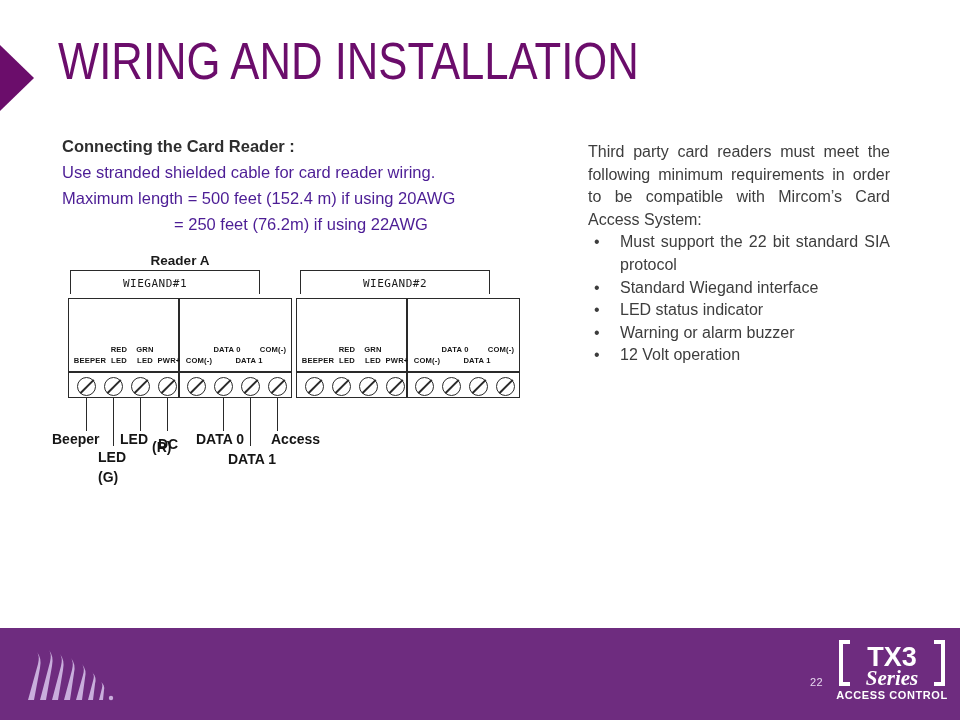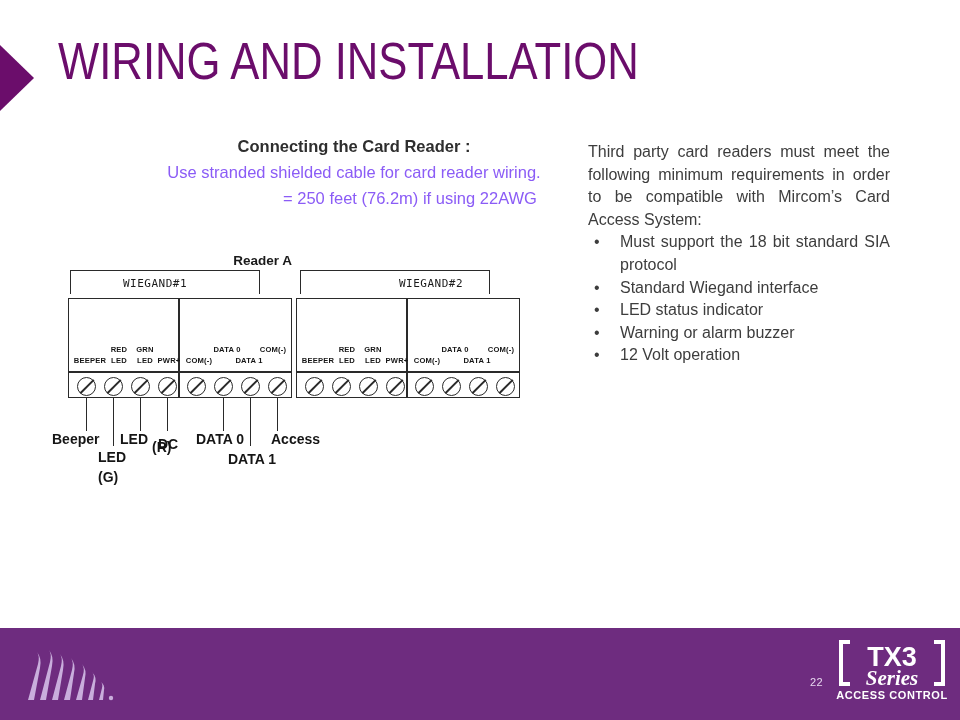--- a/index.html
+++ b/index.html
@@ -22,23 +22,23 @@
     font-weight:400;
     color:#6B0D6B;
     letter-spacing:0px;
     transform:scaleX(0.84);
     transform-origin:left top;
     white-space:nowrap;
     font-family:"Liberation Sans Narrow","Liberation Sans",sans-serif;
   }
 
   
-  .lead{position:absolute;left:74px;top:133px;width:560px;color:#3b3b3b;text-align:center;}
+  .lead{position:absolute;left:62px;top:133px;width:560px;color:#3b3b3b;}
   .lead .l-bold{font-weight:bold;font-size:16.5px;line-height:26px;color:#2e2e2e;}
-  .lead .l-reg{font-size:16.5px;line-height:26px;color:#8b5cf6;}
+  .lead .l-reg{font-size:16.5px;line-height:26px;color:#4c1d95;}
   .lead .l-indent{padding-left:112px;}
 
   
   .right{position:absolute;left:588px;top:141px;width:302px;color:#3b3b3b;}
   .right .para{
     font-size:16px;line-height:22.6px;
     text-align:justify;text-align-last:left;
     color:#3d3d3d;
   }
   .right ul{list-style:none;margin:0;padding:0;}
@@ -49,21 +49,21 @@
   }
   .right li .bullet{
     position:absolute;left:6px;top:0;
     text-align-last:left;
   }
 
   
   .diagram{position:absolute;left:68px;top:253px;width:455px;height:245px;}
   .rdr-title{
     position:absolute;font-weight:bold;font-size:13.5px;color:#1a1a1a;
-    text-align:right;top:0;
+    text-align:center;top:0;
   }
   .wieg-box{
     position:absolute;top:17px;height:24px;
     border:1.6px solid #2a2a2a;border-top:1.6px solid #2a2a2a;
     box-sizing:border-box;
   }
   .wieg-lbl{
     position:absolute;top:21px;height:20px;line-height:20px;
     font-family:"DejaVu Sans Mono","Liberation Mono",monospace;
     font-size:11px;letter-spacing:.5px;color:#1a1a1a;text-align:center;
@@ -108,42 +108,43 @@
 
   <svg class="wedge" viewBox="0 0 34 66">
     <polygon points="0,0 34,33 0,66" fill="#6B0D6B"></polygon>
   </svg>
 
   <div class="title">WIRING AND INSTALLATION</div>
 
   <div class="lead">
     <div class="l-bold">Connecting the Card Reader :</div>
     <div class="l-reg">Use stranded shielded cable for card reader wiring.</div>
+    <div class="l-reg">Maximum length = 500 feet (152.4 m) if using 20AWG</div>
     <div class="l-reg l-indent">= 250 feet (76.2m) if using 22AWG</div>
   </div>
 
   <div class="right">
     <div class="para">Third party card readers must meet the following minimum requirements in order to be compatible with Mircom’s Card Access System:</div>
     <ul>
-      <li><span class="bullet">•</span><span>Must support the 18 bit standard SIA protocol</span></li>
+      <li><span class="bullet">•</span><span>Must support the 22 bit standard SIA protocol</span></li>
       <li><span class="bullet">•</span><span>Standard Wiegand interface</span></li>
       <li><span class="bullet">•</span><span>LED status indicator</span></li>
       <li><span class="bullet">•</span><span>Warning or alarm buzzer</span></li>
       <li><span class="bullet">•</span><span>12 Volt operation</span></li>
     </ul>
   </div>
 
   <div class="diagram">
 
     <div class="rdr-title" style="left:0;width:224px;">Reader A</div>
 
     <div class="wieg-box" style="left:2px;width:190px;border-bottom:none;"></div>
     <div class="wieg-lbl" style="left:2px;width:170px;">WIEGAND#1</div>
     <div class="wieg-box" style="left:232px;width:190px;border-bottom:none;"></div>
-    <div class="wieg-lbl" style="left:232px;width:190px;margin-left:36px;">WIEGAND#2</div>
+    <div class="wieg-lbl" style="left:232px;width:190px;">WIEGAND#2</div>
 
     <div class="term-block" style="left:0;width:224px;"></div>
     <div class="term-block" style="left:228px;width:224px;"></div>
     <div class="term-div" style="left:110px;"></div>
     <div class="term-div" style="left:338px;"></div>
 
     <div class="scr-line" style="left:0;top:118px;width:224px;"></div>
     <div class="scr-line" style="left:228px;top:118px;width:224px;"></div>
 
     <div class="pinlbl" style="left:2px;top:103px;width:40px;">BEEPER</div>

